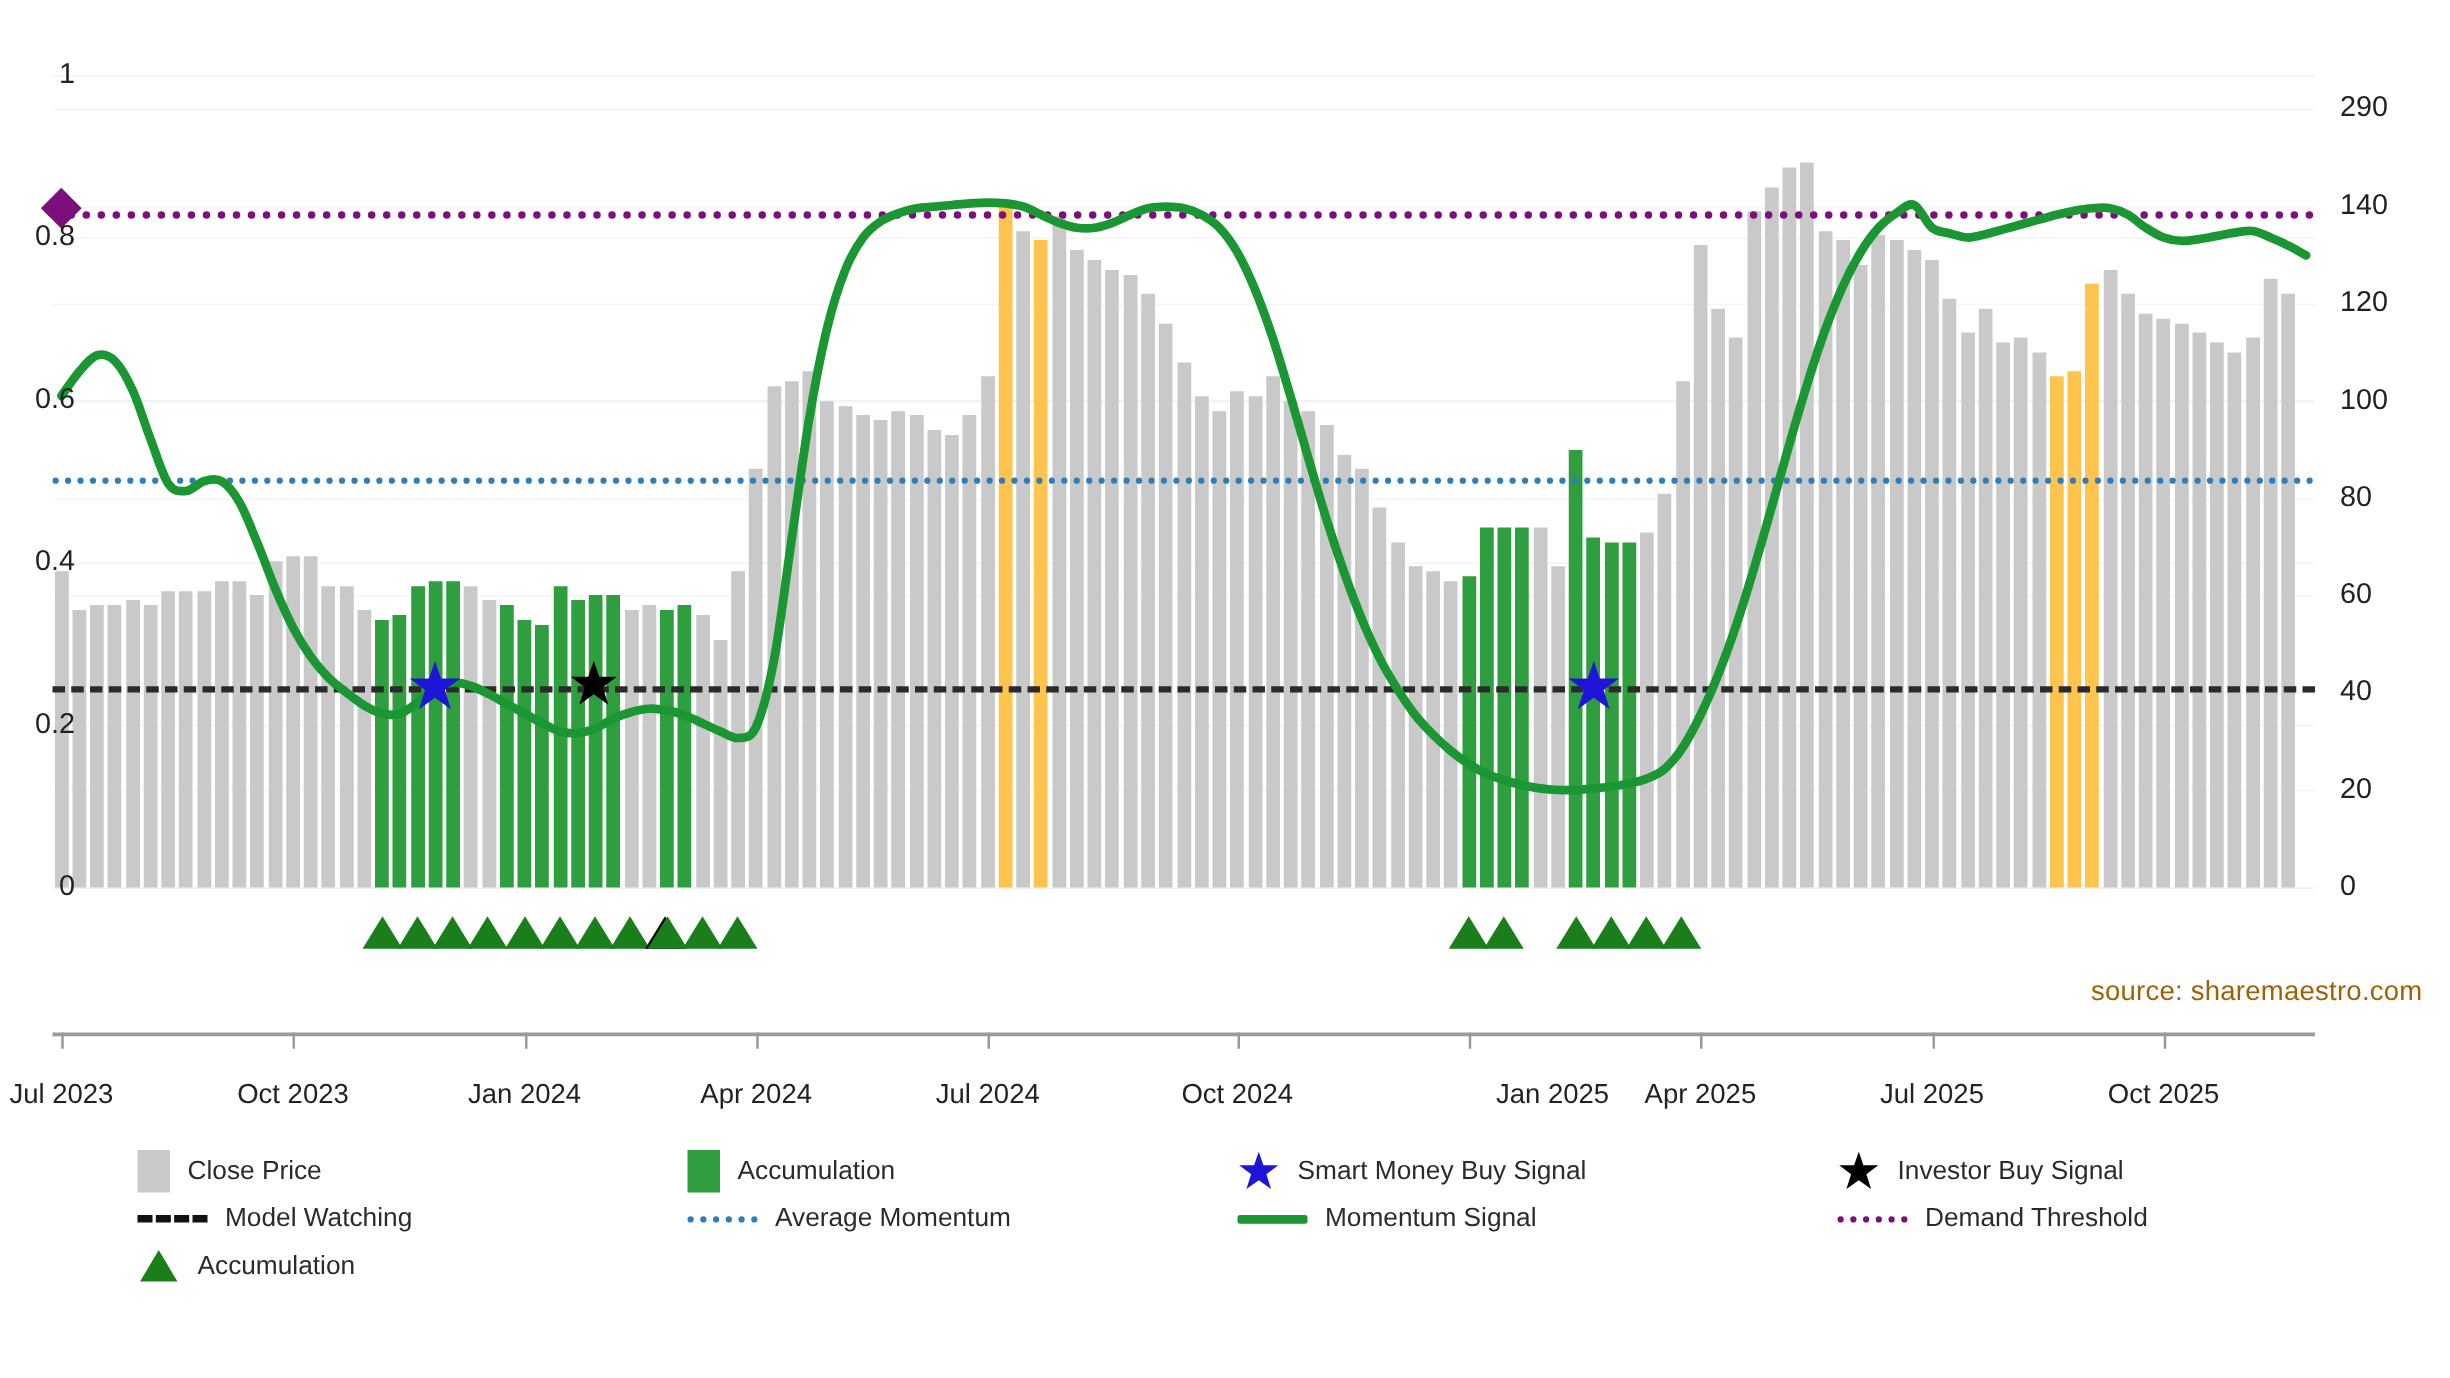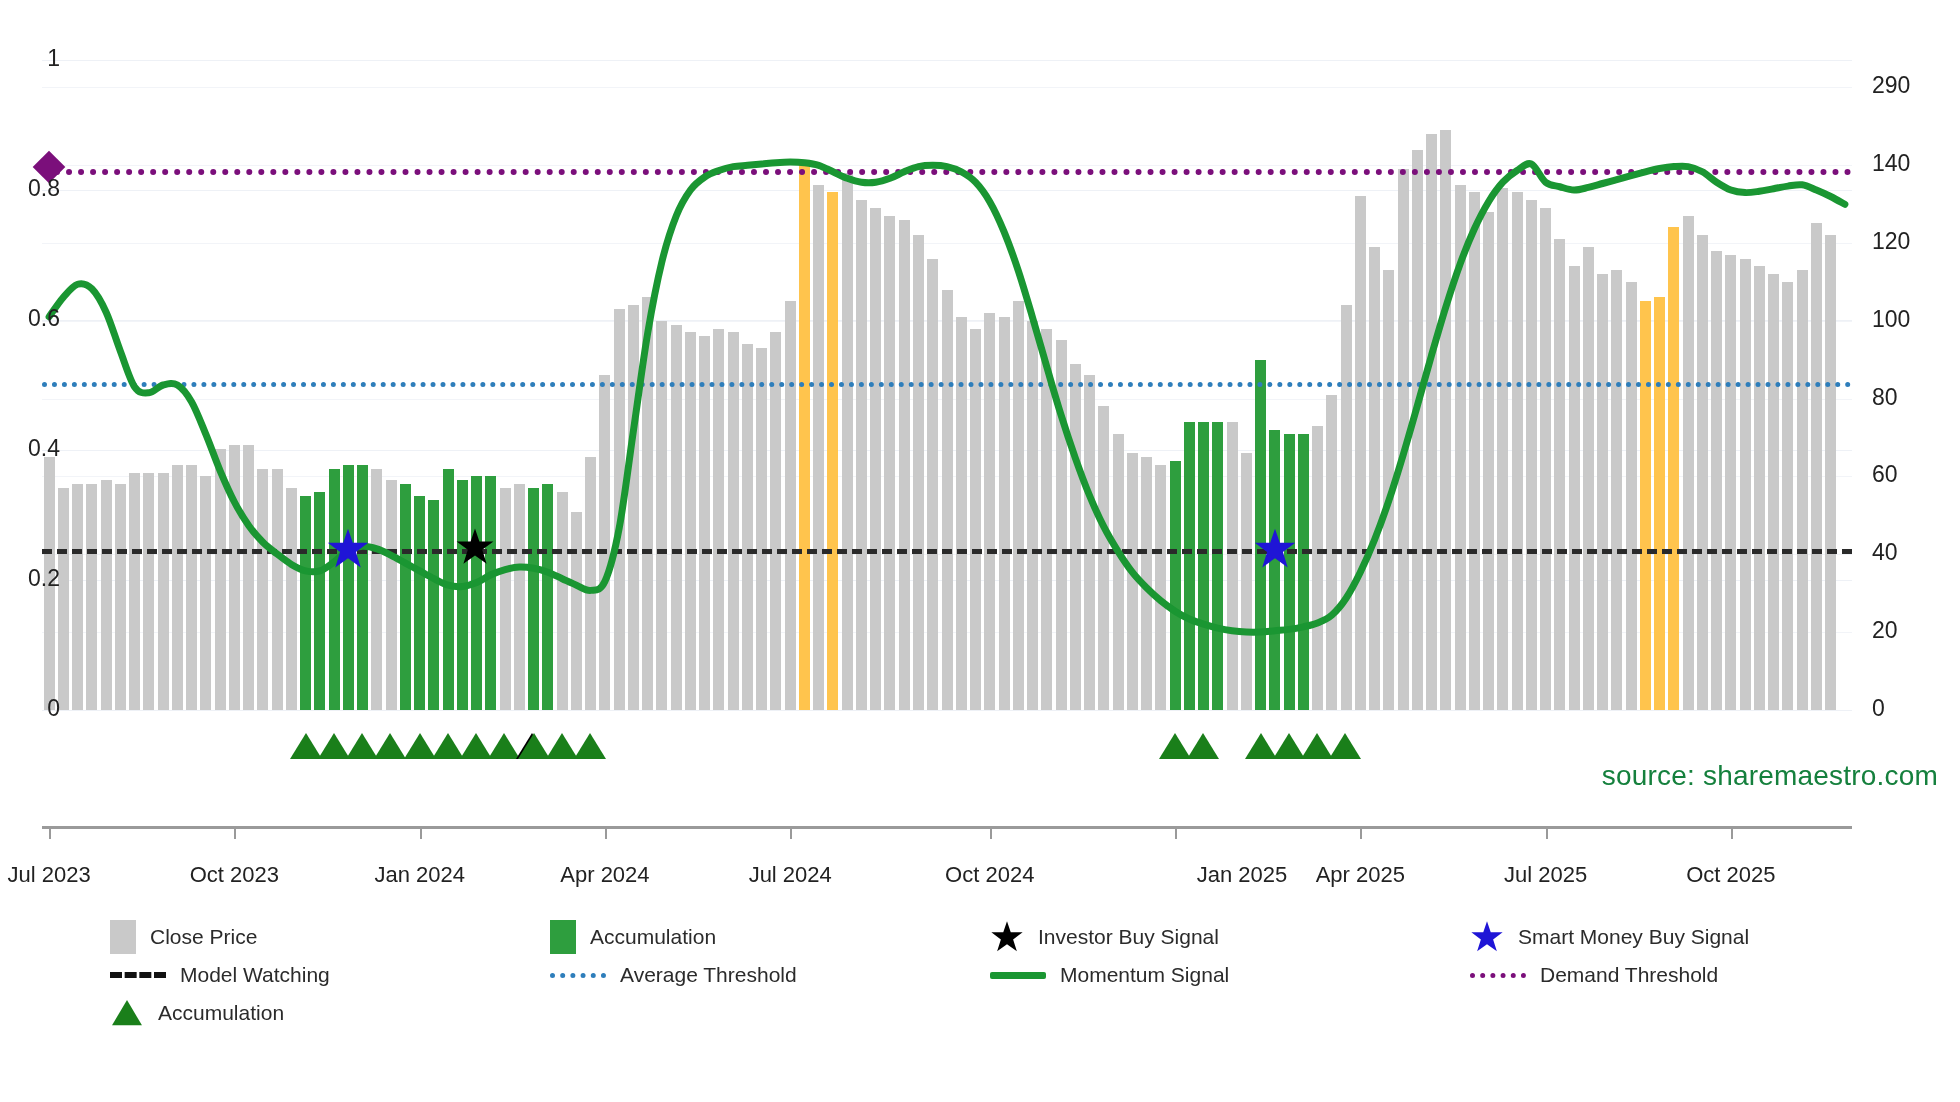--- a/index.html
+++ b/index.html
@@ -32,21 +32,21 @@
   .refline.watch{height:0;border-top:5px dashed #2a2a2a;}
 
   
   .star{position:absolute;width:44px;height:44px;transform:translate(-50%,-50%);}
   .tri-cluster{position:absolute;display:flex;align-items:flex-end;}
   .tri{width:0;height:0;border-left:16px solid transparent;border-right:16px solid transparent;border-bottom:26px solid #1a7f1a;margin-right:-4px;}
   .tri.black{border-bottom-color:#000;}
   .diamond{position:absolute;transform:translate(-50%,-50%);}
 
   
-  #source{position:absolute;right:22px;top:760px;font-size:28px;color:#15803d;letter-spacing:.2px;}
+  #source{position:absolute;right:22px;top:780px;font-size:22px;color:#a16207;letter-spacing:.2px;}
 
   
   #legend{position:absolute;left:110px;top:918px;width:1840px;
           display:grid;grid-template-columns:440px 440px 480px 480px;
           grid-auto-rows:38px;align-items:center;}
   .lg{display:flex;align-items:center;gap:14px;}
   .lg .lab{font-size:21px;color:#2b2b2b;white-space:nowrap;}
   .sw{flex:0 0 auto;display:inline-block;}
   .sw-rect{width:26px;height:34px;}
   .sw-line{width:56px;height:7px;border-radius:2px;}
@@ -309,37 +309,37 @@
       <div class="lg">
         <span class="sw sw-rect" style="background: rgb(201, 201, 201);"></span>
         <span class="lab">Close Price</span>
       </div>
       <div class="lg">
         <span class="sw sw-rect" style="background: rgb(46, 158, 62);"></span>
         <span class="lab">Accumulation</span>
       </div>
       <div class="lg">
         <span class="sw sw-ico"><svg viewBox="0 0 100 100" width="34" height="34">
+            <polygon points="50,4 61,36 96,36 68,57 79,92 50,71 21,92 32,57 4,36 39,36" fill="#1f15d6"></polygon>
+          </svg></span>
+        <span class="lab">Smart Money Buy Signal</span>
+      </div>
+      <div class="lg">
+        <span class="sw sw-ico"><svg viewBox="0 0 100 100" width="34" height="34">
             <polygon points="50,4 61,36 96,36 68,57 79,92 50,71 21,92 32,57 4,36 39,36" fill="#000000"></polygon>
           </svg></span>
         <span class="lab">Investor Buy Signal</span>
       </div>
       <div class="lg">
-        <span class="sw sw-ico"><svg viewBox="0 0 100 100" width="34" height="34">
-            <polygon points="50,4 61,36 96,36 68,57 79,92 50,71 21,92 32,57 4,36 39,36" fill="#1f15d6"></polygon>
-          </svg></span>
-        <span class="lab">Smart Money Buy Signal</span>
-      </div>
-      <div class="lg">
         <span class="sw sw-dash" style="border-top-color: rgb(17, 17, 17);"></span>
         <span class="lab">Model Watching</span>
       </div>
       <div class="lg">
         <span class="sw sw-dot" style="border-top-color: rgb(46, 126, 187);"></span>
-        <span class="lab">Average Threshold</span>
+        <span class="lab">Average Momentum</span>
       </div>
       <div class="lg">
         <span class="sw sw-line" style="background: rgb(26, 150, 50);"></span>
         <span class="lab">Momentum Signal</span>
       </div>
       <div class="lg">
         <span class="sw sw-dot" style="border-top-color: rgb(123, 15, 123);"></span>
         <span class="lab">Demand Threshold</span>
       </div>
       <div class="lg">

